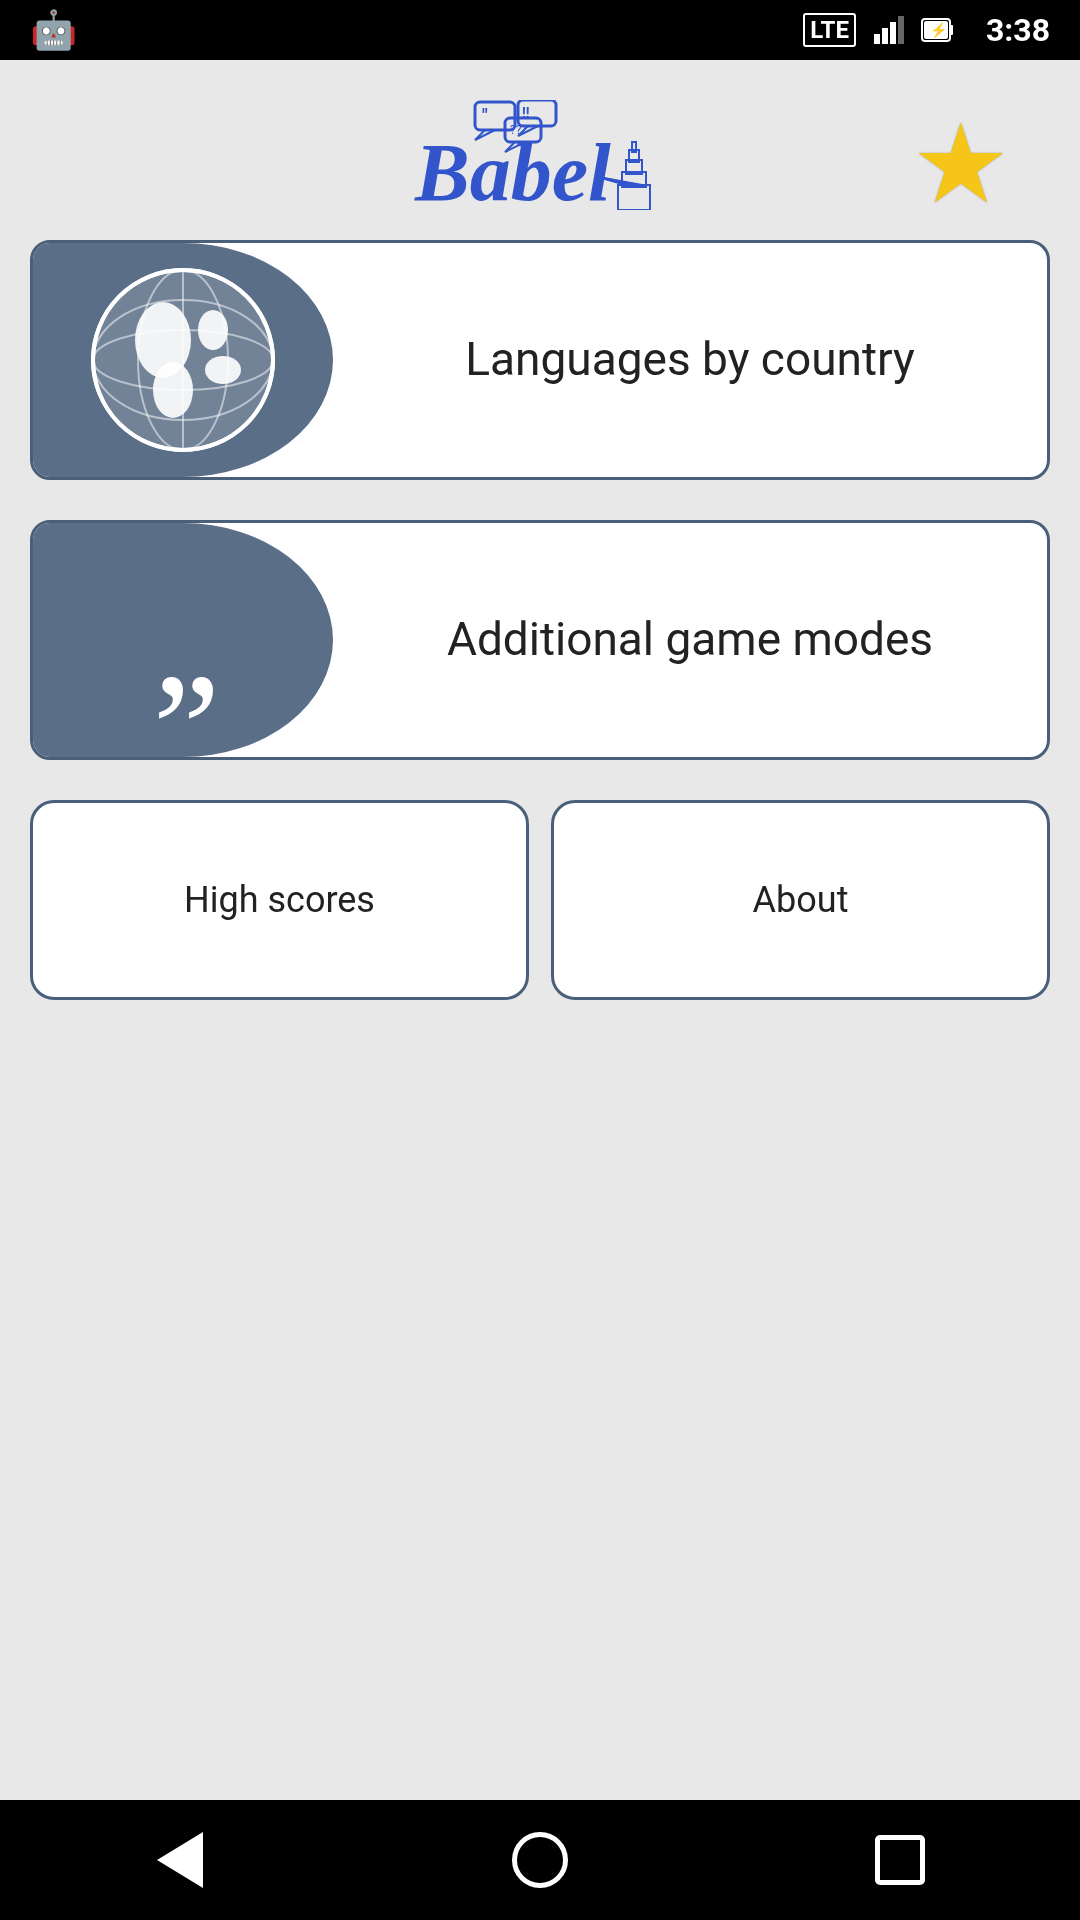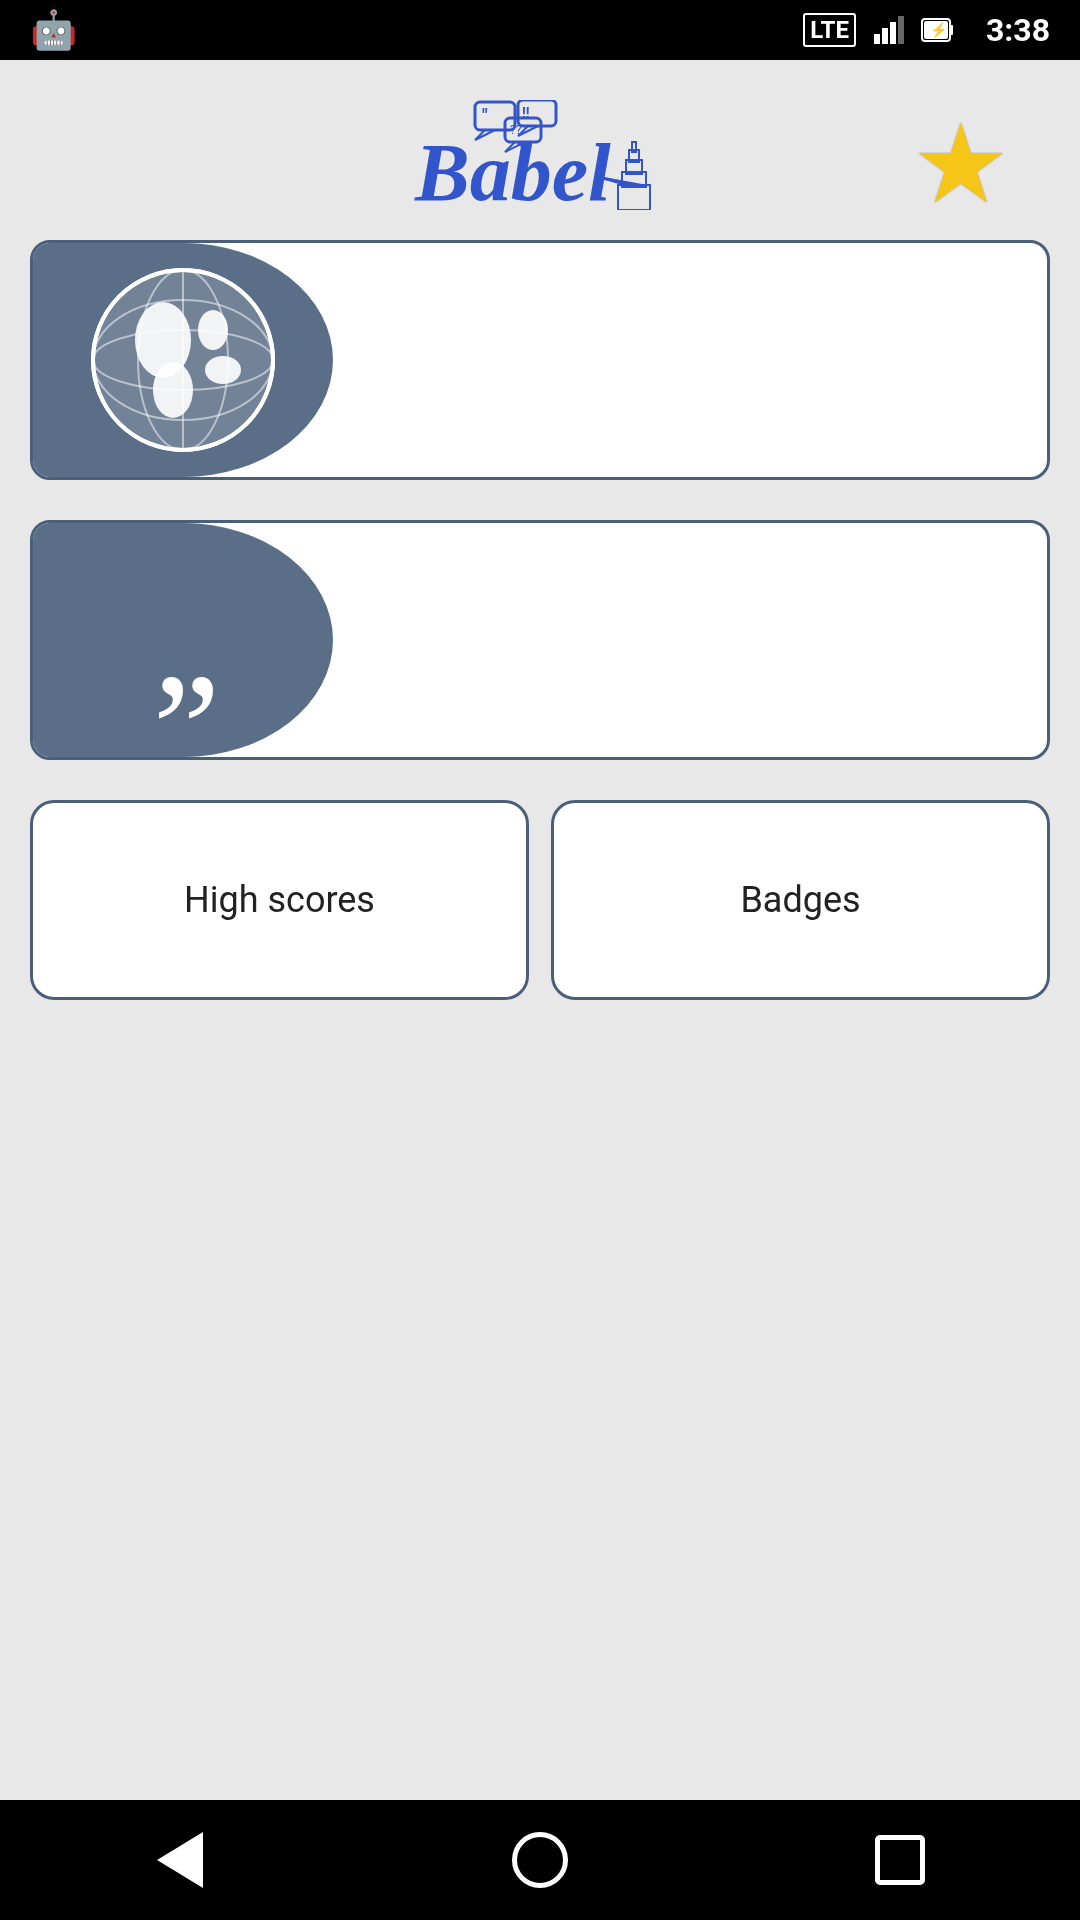--- a/index.html
+++ b/index.html
@@ -295,34 +295,37 @@
         <ellipse cx="140" cy="110" rx="18" ry="14" fill="white" opacity="0.9"></ellipse>
 
         <ellipse cx="100" cy="100" rx="90" ry="30" fill="none" stroke="white" stroke-width="2" opacity="0.5"></ellipse>
         <ellipse cx="100" cy="100" rx="90" ry="60" fill="none" stroke="white" stroke-width="2" opacity="0.5"></ellipse>
 
         <line x1="100" y1="10" x2="100" y2="190" stroke="white" stroke-width="2" opacity="0.5"></line>
         <ellipse cx="100" cy="100" rx="45" ry="90" fill="none" stroke="white" stroke-width="2" opacity="0.5"></ellipse>
         <circle cx="100" cy="100" r="90" fill="none" stroke="white" stroke-width="4"></circle>
       </svg>
     </div>
+    <div class="menu-card-label">Languages by
+country</div>
   </div>
 
   <div class="menu-card">
     <div class="menu-card-icon">
       <span class="quote-marks">,,</span>
     </div>
+    <div class="menu-card-label">Additional game modes</div>
   </div>
 
   <div class="bottom-row">
     <div class="bottom-btn">
       <span>High scores</span>
     </div>
     <div class="bottom-btn">
-      <span>Badges</span>
+      <span>About</span>
     </div>
   </div>
 
 </div>
 
 <div class="nav-bar">
   <div class="nav-btn">
     <div class="triangle-back"></div>
   </div>
   <div class="nav-btn">

